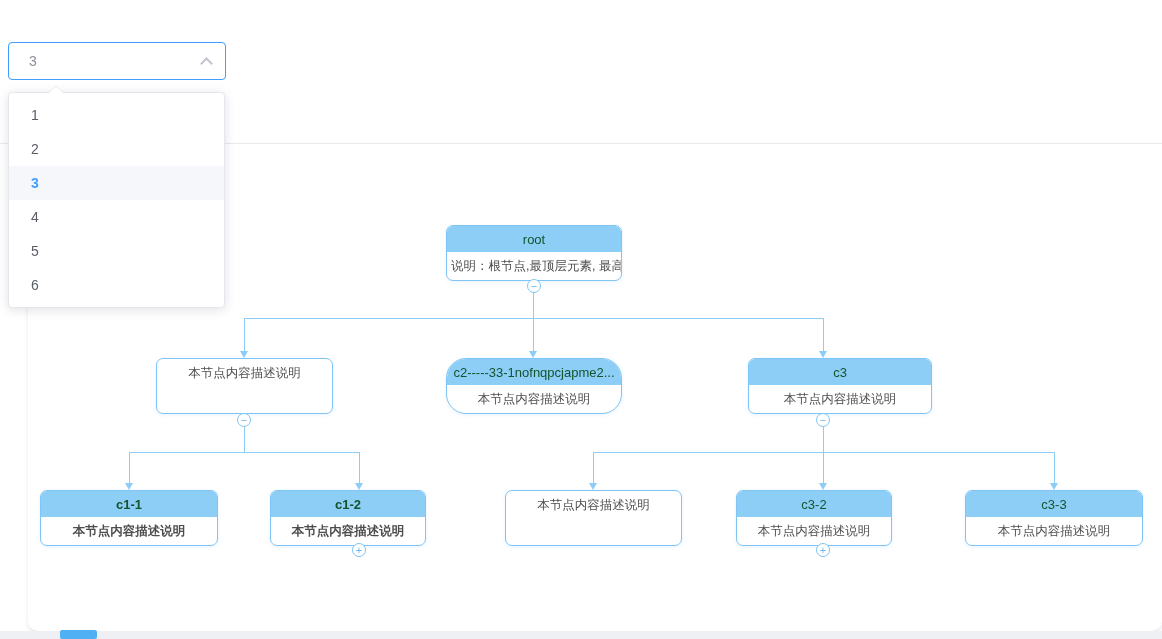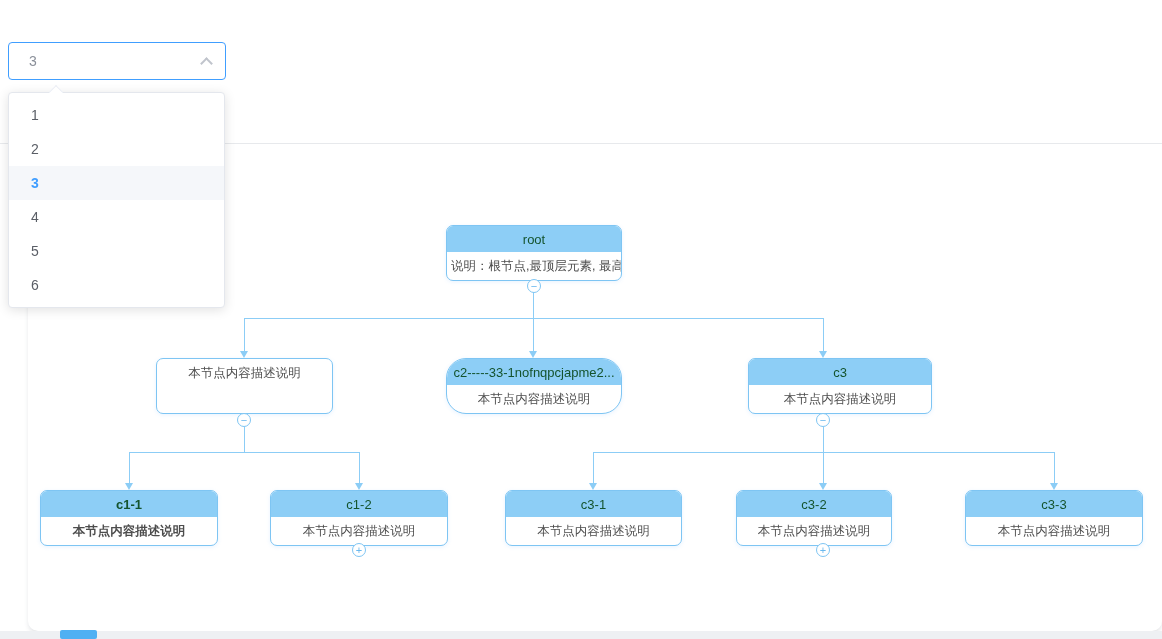--- a/index.html
+++ b/index.html
@@ -105,26 +105,25 @@
     <div class="node-body">本节点内容描述说明</div>
   </div>
   <div class="node" style="left:704px;top:358px;width:184px;margin-left:44px;">
     <div class="node-header">c3</div>
     <div class="node-body">本节点内容描述说明</div>
   </div>
   <div class="node" style="left:40px;top:490px;width:178px;font-weight:bold;">
     <div class="node-header">c1-1</div>
     <div class="node-body">本节点内容描述说明</div>
   </div>
-  <div class="node" style="left:270px;top:490px;width:178px;">
+  <div class="node" style="left:270px;top:490px;width:156px;font-weight:bold;">
     <div class="node-header">c1-2</div>
     <div class="node-body">本节点内容描述说明</div>
   </div>
   <div class="node" style="left:505px;top:490px;width:177px;">
-    <div class="node-header">c3-1</div>
     <div class="node-body">本节点内容描述说明</div>
   </div>
   <div class="node" style="left:736px;top:490px;width:156px;">
     <div class="node-header">c3-2</div>
     <div class="node-body">本节点内容描述说明</div>
   </div>
   <div class="node" style="left:965px;top:490px;width:178px;border-radius:7px;">
     <div class="node-header">c3-3</div>
     <div class="node-body">本节点内容描述说明</div>
   </div>

